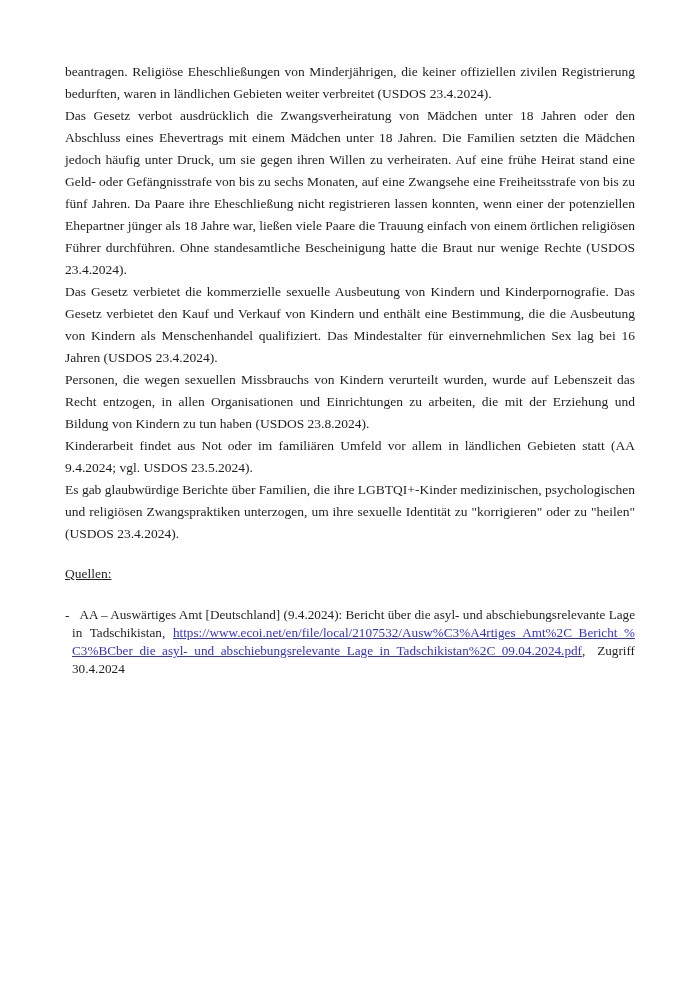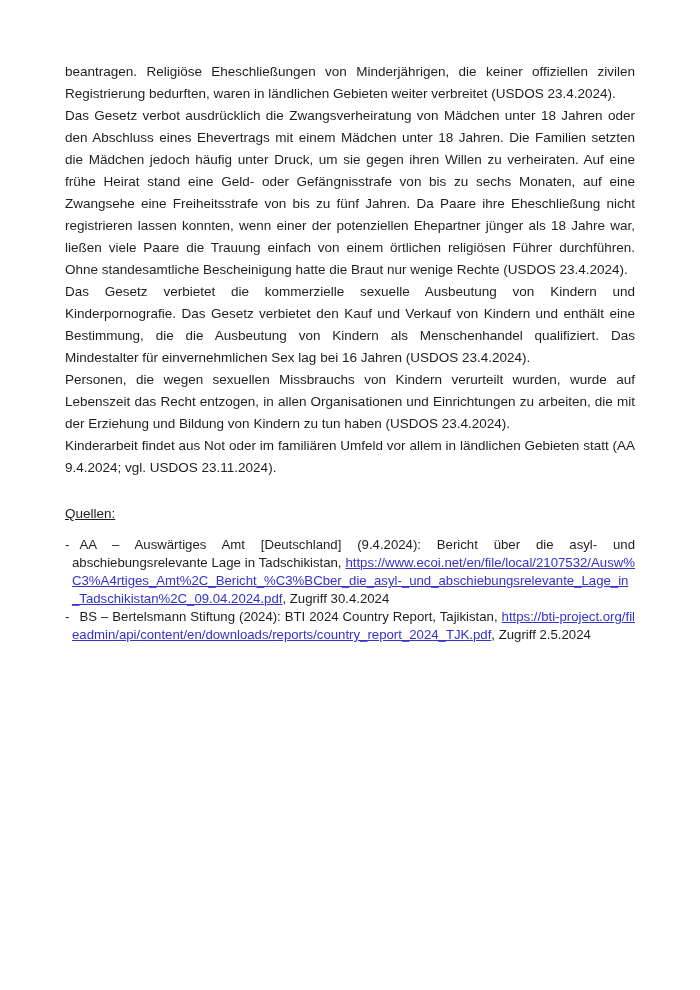--- a/index.html
+++ b/index.html
@@ -6,43 +6,43 @@
     margin: 0;
     padding: 0;
     background: #ffffff;
   }
   .page {
     position: relative;
     width: 700px;
     height: 834px;
     background: #ffffff;
     overflow: hidden;
-    font-family: Liberation Sans, sans-serif;
+    font-family: Liberation Serif, serif;
     color: #1e1e1e;
   }
   .content {
     position: absolute;
     left: 65px;
     top: 61px;
     width: 570px;
   }
   .para {
     margin: 0;
     font-size: 13.5px;
     line-height: 22px;
     text-align: justify;
   }
   .sources-heading {
-    margin-top: 26px;
+    margin-top: 20px;
     font-size: 13.5px;
     line-height: 18px;
     text-decoration: underline;
   }
   .source-list {
-    margin-top: 13px;
+    margin-top: 23px;
   }
   .source-item {
     font-size: 13.2px;
     line-height: 18px;
     text-align: justify;
     padding-left: 7px;
     text-indent: -7px;
     margin: 0;
   }
   .src-marker {
@@ -83,28 +83,28 @@
 </style>
 </head>
 <body>
 
 <div class="page">
   <div class="content">
 
     <p class="para">beantragen. Religiöse Eheschließungen von Minderjährigen, die keiner offiziellen zivilen Registrierung bedurften, waren in ländlichen Gebieten weiter verbreitet (USDOS 23.4.2024).</p>
     <p class="para">Das Gesetz verbot ausdrücklich die Zwangsverheiratung von Mädchen unter 18 Jahren oder den Abschluss eines Ehevertrags mit einem Mädchen unter 18 Jahren. Die Familien setzten die Mädchen jedoch häufig unter Druck, um sie gegen ihren Willen zu verheiraten. Auf eine frühe Heirat stand eine Geld- oder Gefängnisstrafe von bis zu sechs Monaten, auf eine Zwangsehe eine Freiheitsstrafe von bis zu fünf Jahren. Da Paare ihre Eheschließung nicht registrieren lassen konnten, wenn einer der potenziellen Ehepartner jünger als 18 Jahre war, ließen viele Paare die Trauung einfach von einem örtlichen religiösen Führer durchführen. Ohne standesamtliche Bescheinigung hatte die Braut nur wenige Rechte (USDOS 23.4.2024).</p>
     <p class="para">Das Gesetz verbietet die kommerzielle sexuelle Ausbeutung von Kindern und Kinderpornografie. Das Gesetz verbietet den Kauf und Verkauf von Kindern und enthält eine Bestimmung, die die Ausbeutung von Kindern als Menschenhandel qualifiziert. Das Mindestalter für einvernehmlichen Sex lag bei 16 Jahren (USDOS 23.4.2024).</p>
-    <p class="para">Personen, die wegen sexuellen Missbrauchs von Kindern verurteilt wurden, wurde auf Lebenszeit das Recht entzogen, in allen Organisationen und Einrichtungen zu arbeiten, die mit der Erziehung und Bildung von Kindern zu tun haben (USDOS 23.4.2024).</p>
-    <p class="para">Kinderarbeit findet aus Not oder im familiären Umfeld vor allem in ländlichen Gebieten statt (AA 9.4.2024; vgl. USDOS 23.11.2024).</p>
+    <p class="para">Personen, die wegen sexuellen Missbrauchs von Kindern verurteilt wurden, wurde auf Lebenszeit das Recht entzogen, in allen Organisationen und Einrichtungen zu arbeiten, die mit der Erziehung und Bildung von Kindern zu tun haben (USDOS 23.8.2024).</p>
+    <p class="para">Kinderarbeit findet aus Not oder im familiären Umfeld vor allem in ländlichen Gebieten statt (AA 9.4.2024; vgl. USDOS 23.5.2024).</p>
+    <p class="para">Es gab glaubwürdige Berichte über Familien, die ihre LGBTQI+-Kinder medizinischen, psychologischen und religiösen Zwangspraktiken unterzogen, um ihre sexuelle Identität zu "korrigieren" oder zu "heilen" (USDOS 23.4.2024).</p>
 
     <div class="sources-heading">Quellen:</div>
 
     <div class="source-list">
       <p class="source-item"><span class="src-marker">-</span><span>AA – Auswärtiges Amt [Deutschland] (9.4.2024): Bericht über die asyl- und abschiebungsrelevante Lage in Tadschikistan, </span><a href="#" class="src-link">https://www.ecoi.net/en/file/local/2107532/Ausw%C3%A4rtiges_Amt%2C_Bericht_%C3%BCber_die_asyl-_und_abschiebungsrelevante_Lage_in_Tadschikistan%2C_09.04.2024.pdf</a><span>, Zugriff 30.4.2024</span></p>
-      <p class="source-item"><span class="src-marker">-</span><span>BS – Bertelsmann Stiftung (2024): BTI 2024 Country Report, Tajikistan, </span><a href="#" class="src-link">https://bti-project.org/fileadmin/api/content/en/downloads/reports/country_report_2024_TJK.pdf</a><span>, Zugriff 2.5.2024</span></p>
     </div>
 
   </div>
 
   <div class="footer">
     <span class="footer-logo">BFA</span>
     <span>Bundesamt für Fremdenwesen und Asyl</span>
     <span>Seite</span>
     <span class="pagenum">28</span>
     <span>von</span>

